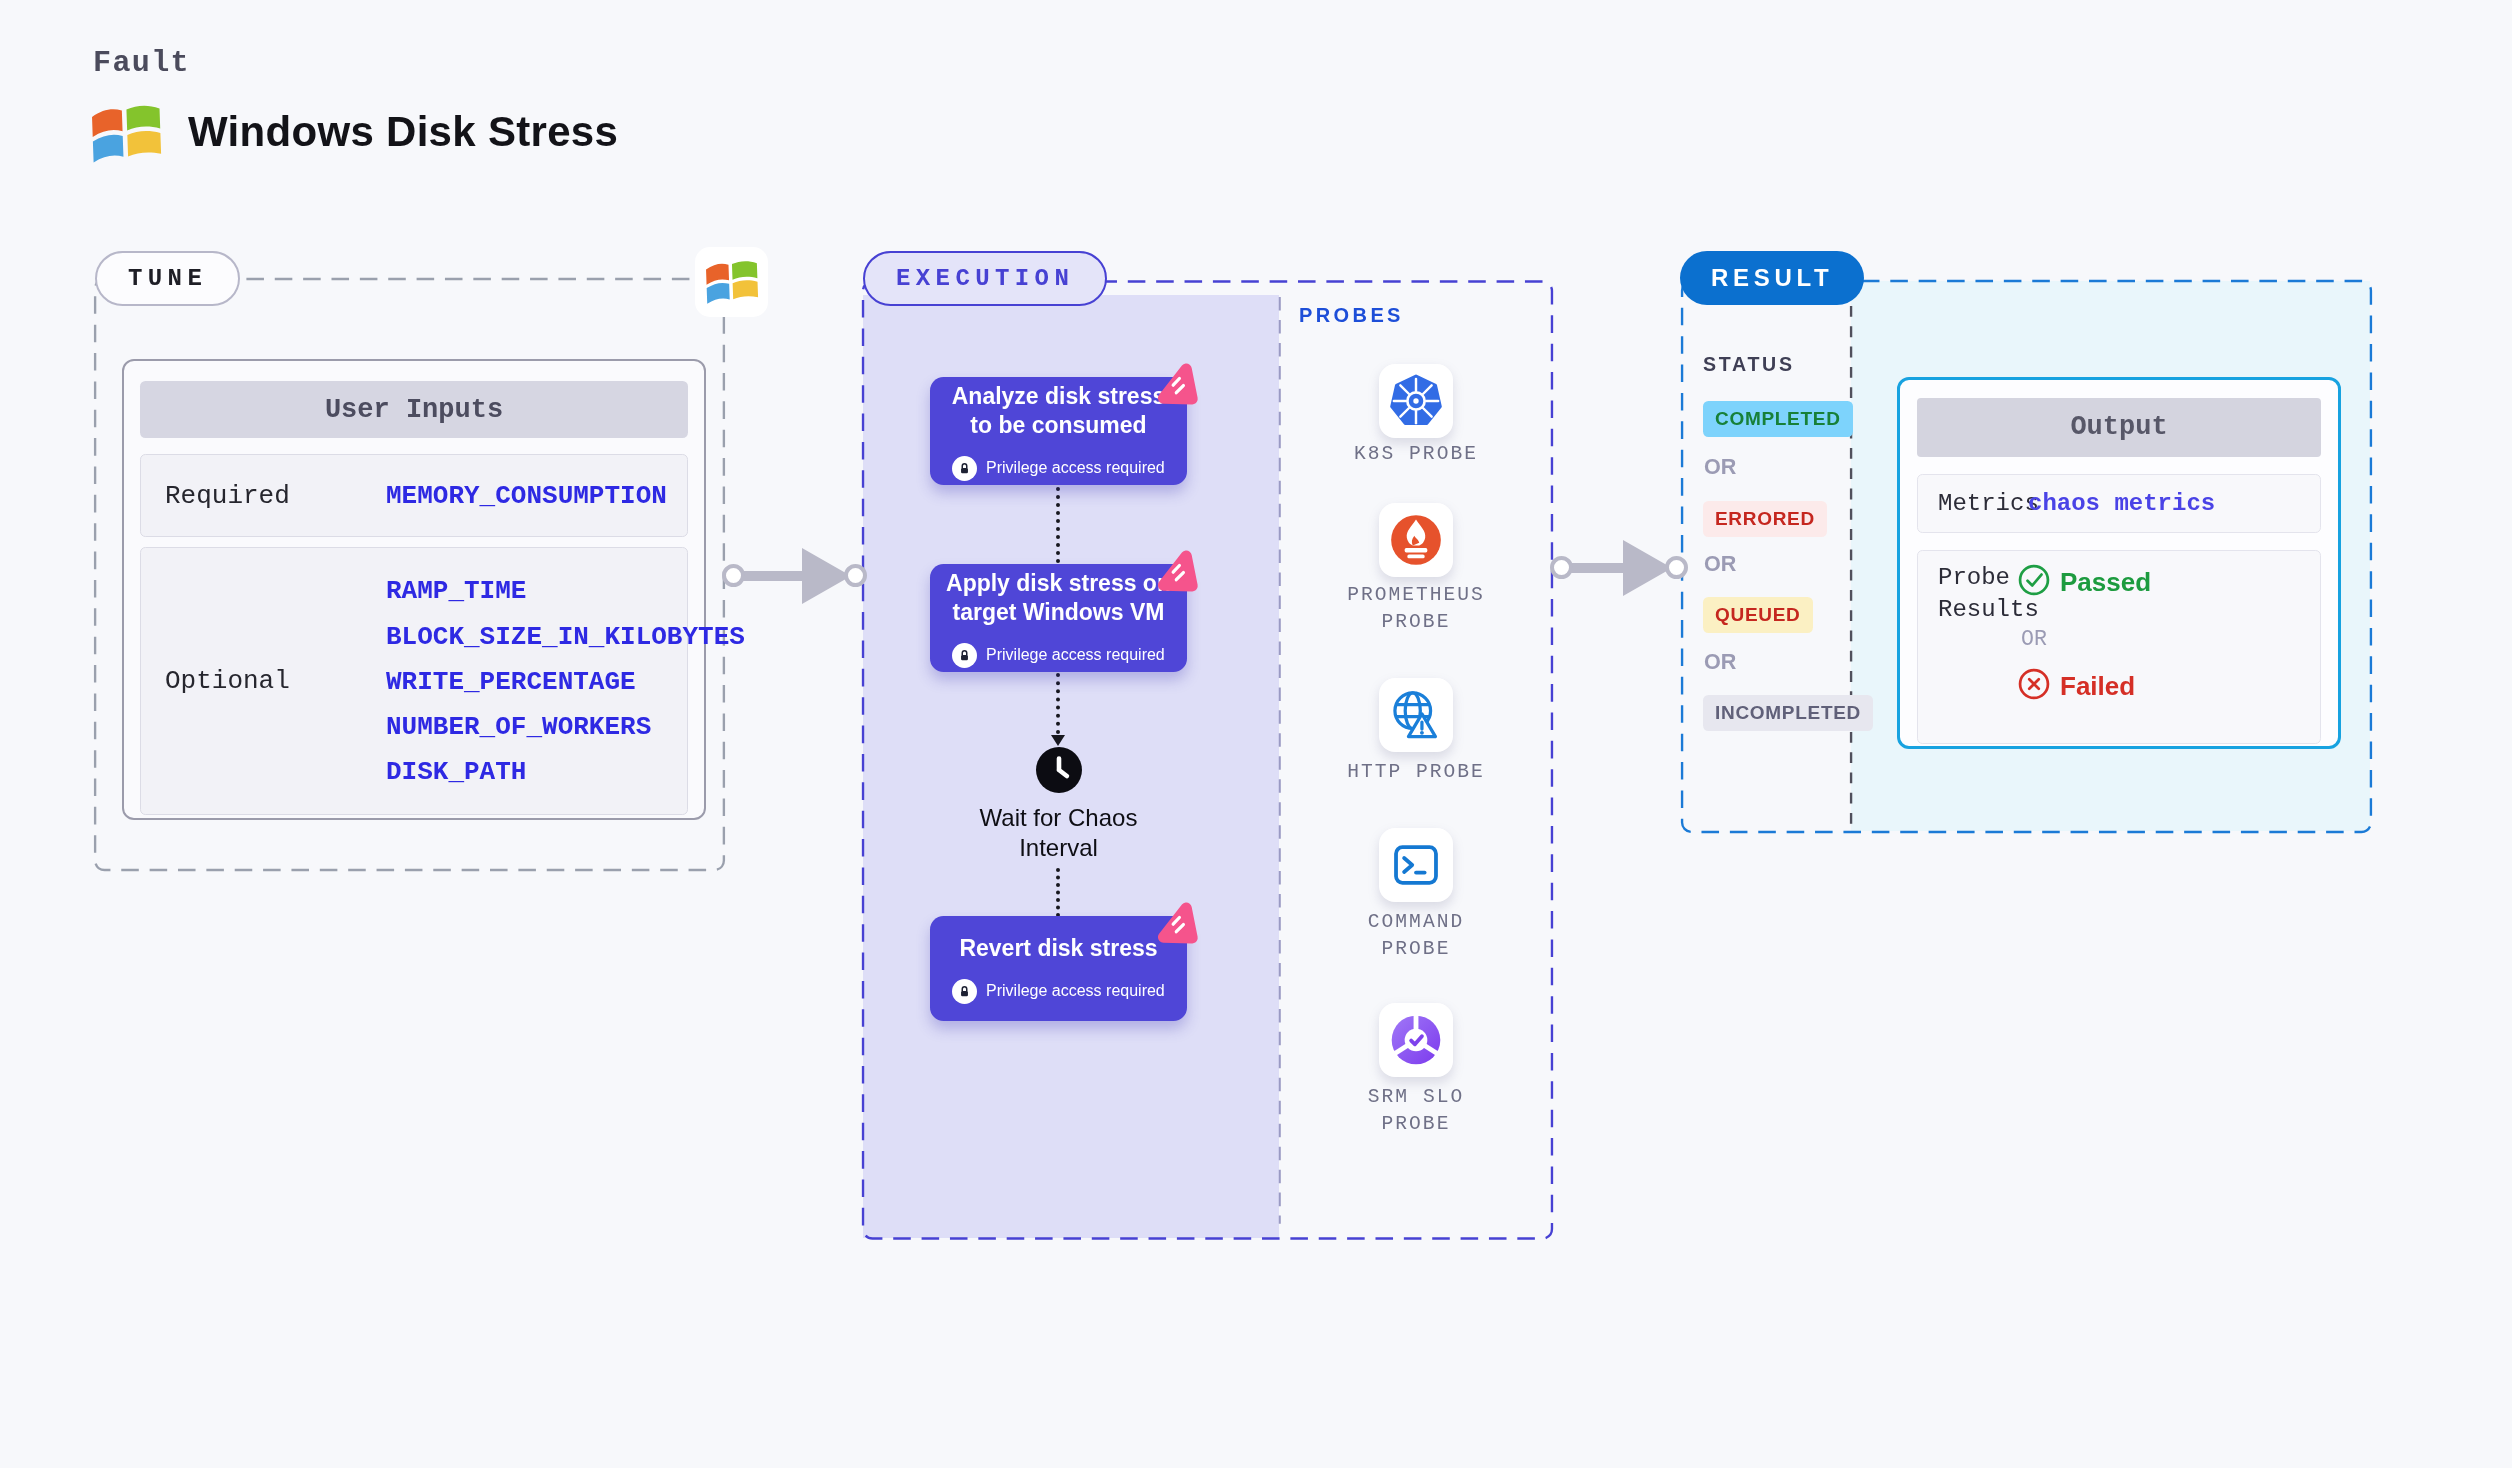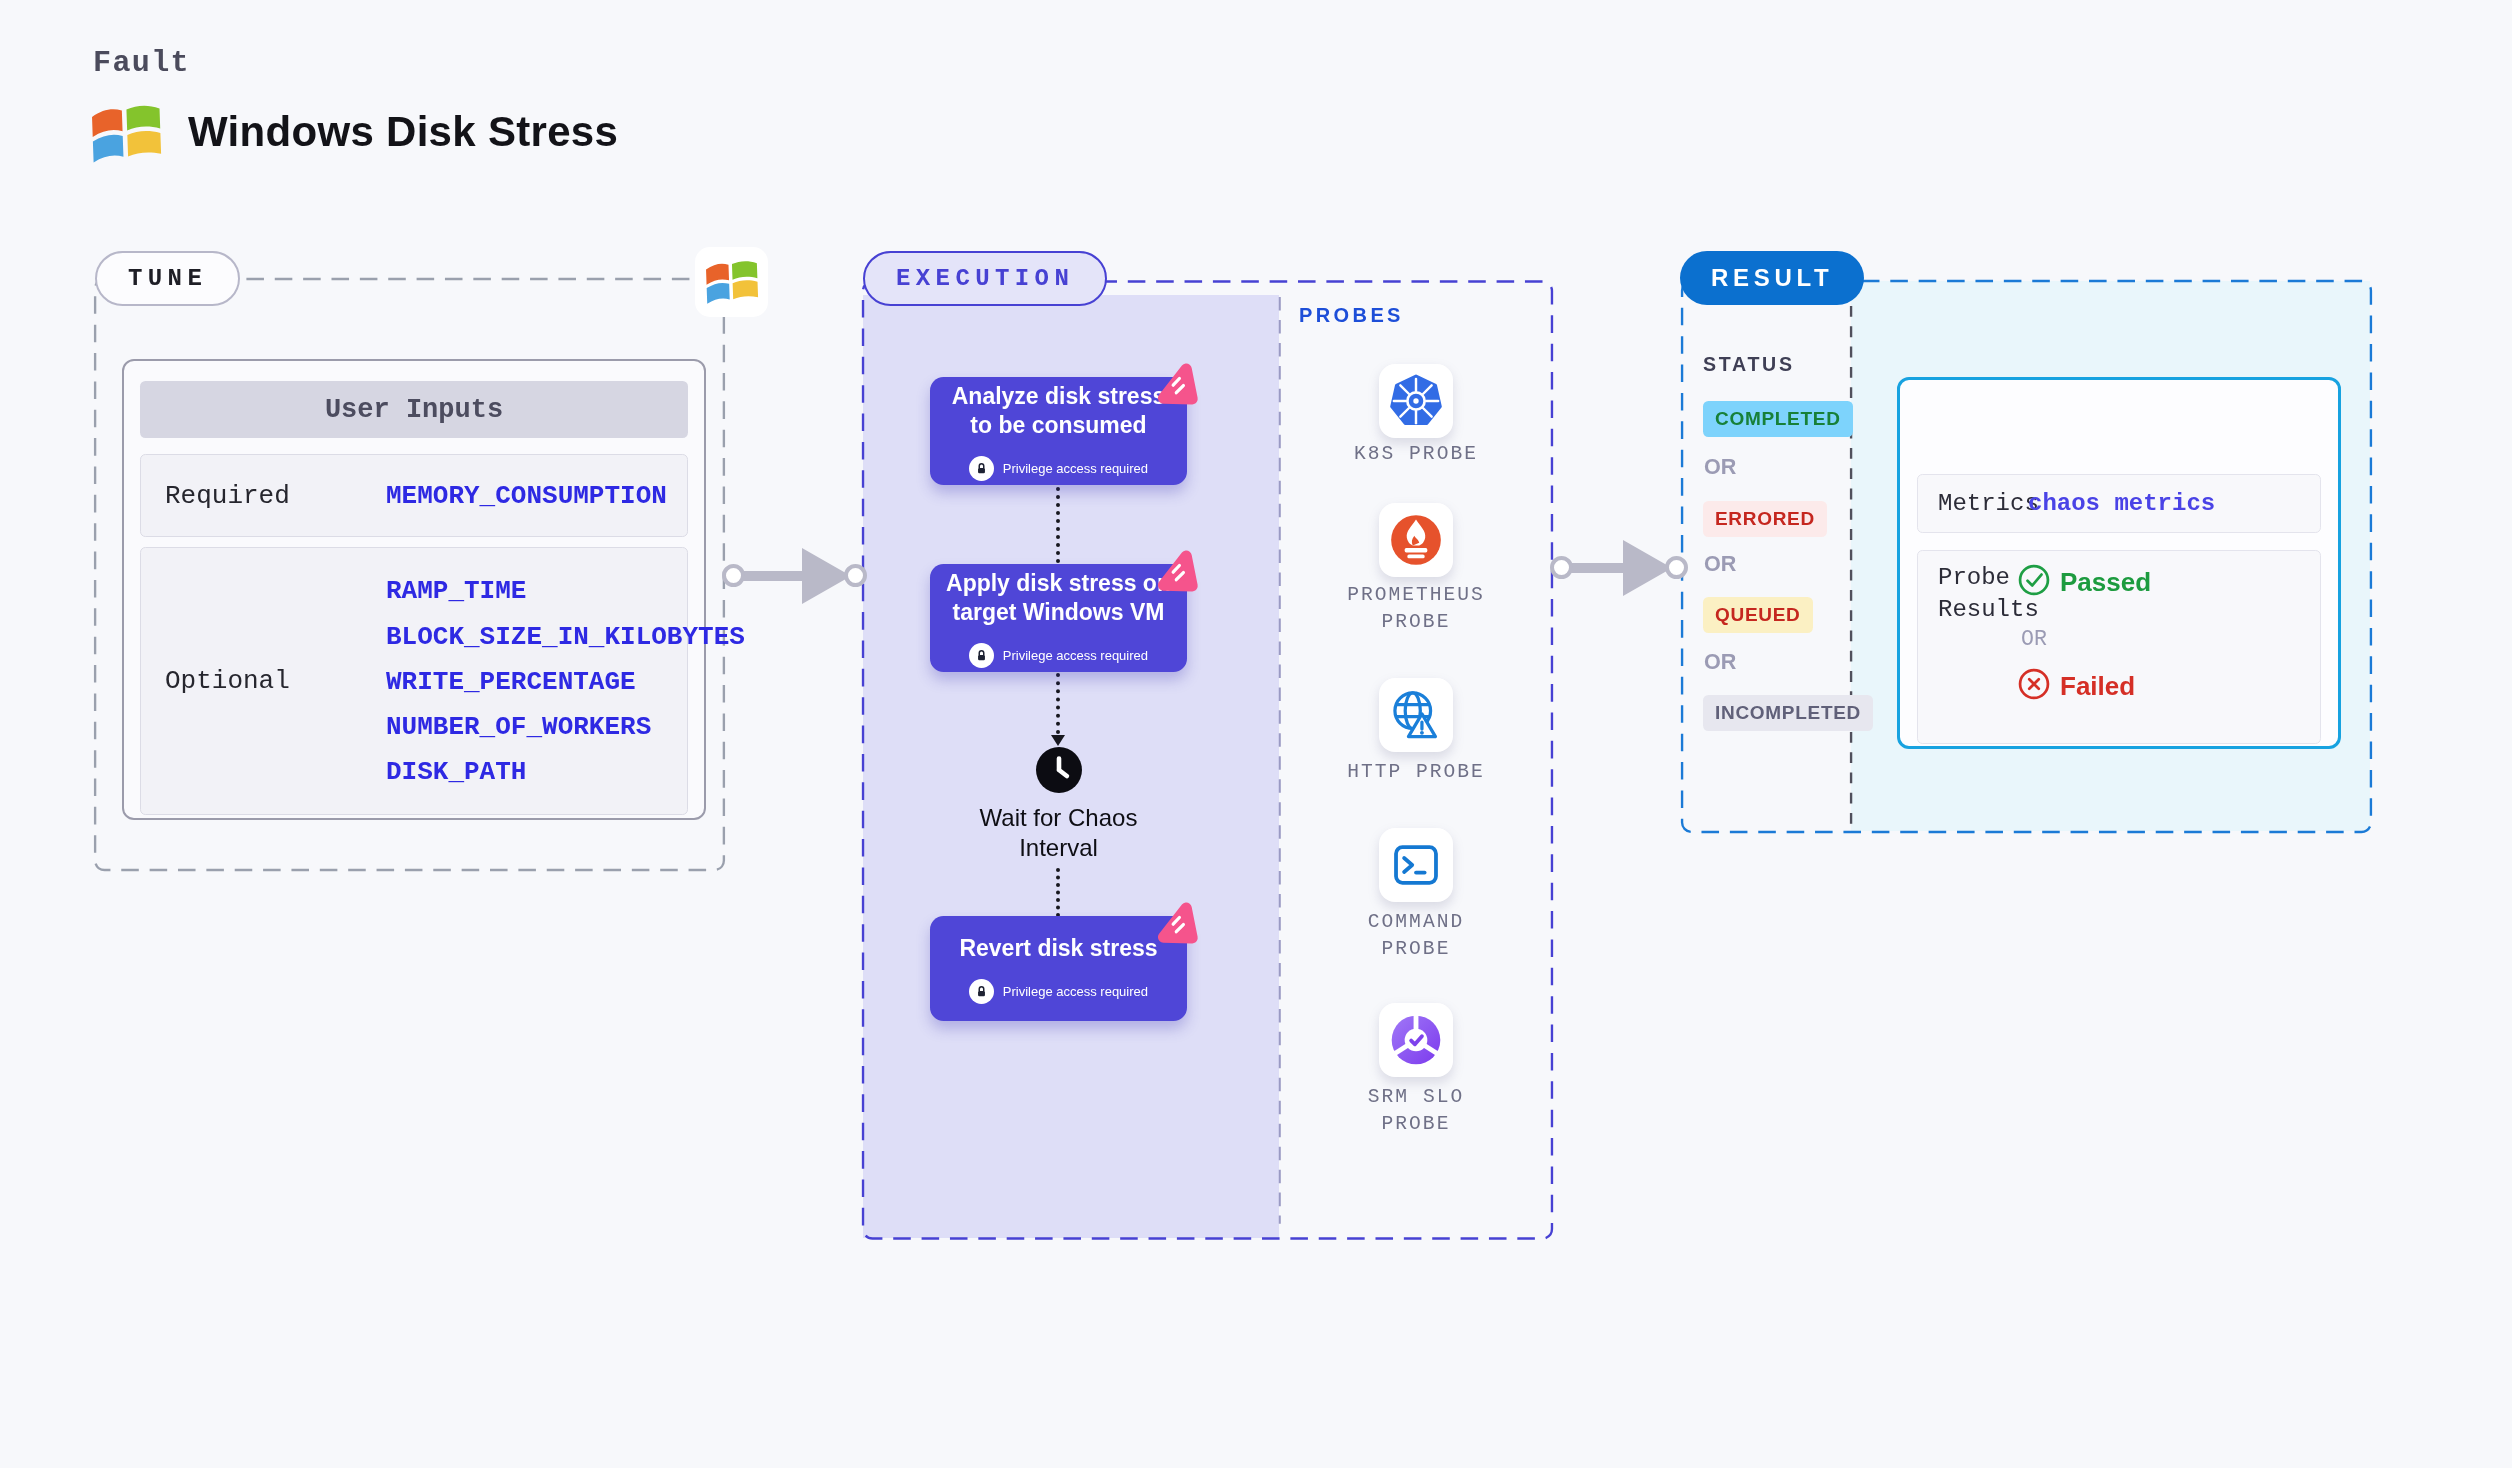--- a/index.html
+++ b/index.html
@@ -36,21 +36,21 @@
           background:#fff;z-index:5;}
   .a-shaft{position:absolute;height:10px;background:#b9b9c8;border-radius:5.4px;}
   .a-head{position:absolute;width:0;height:0;border-top:28px solid transparent;
           border-bottom:28px solid transparent;border-left:49px solid #b9b9c8;}
 
   
   .exec-panel{background:#dedef7;}
   .step{background:#4f46d7;border-radius:13.5px;color:#fff;display:flex;flex-direction:column;
         align-items:center;justify-content:center;box-shadow:0 8px 13.5px rgba(62,53,180,.28);z-index:3;}
   .step-title{font-size:23px;font-weight:700;line-height:29px;text-align:center;}
-  .priv{display:flex;align-items:center;gap:8.8px;margin-top:16px;font-size:13px;font-weight:500;}
+  .priv{display:flex;align-items:center;gap:8.8px;margin-top:16px;font-size:16px;font-weight:500;}
   .lock-chip{width:25px;height:25px;border-radius:50%;background:#fff;display:flex;
              align-items:center;justify-content:center;}
   .chaos-badge{position:absolute;right:-10.8px;top:-15px;width:46px;height:46px;transform:rotate(-6deg);z-index:4;}
   .dotline{position:absolute;width:0;border-left:4.7px dotted #17171f;}
   .dot-arrow{position:absolute;width:0;height:0;border-left:7.4px solid transparent;
              border-right:7.4px solid transparent;border-top:11.5px solid #17171f;}
   .clock{width:46px;height:46px;border-radius:50%;background:#0c0c12;display:flex;
          align-items:center;justify-content:center;}
   .wait-label{font-size:24px;font-weight:400;color:#0e0e14;text-align:center;line-height:30px;}
 
@@ -321,20 +321,21 @@
   <div class="abs status-title" style="left:1703px;top:353px;">STATUS</div>
   <div class="abs badge" style="left: 1703px; top: 401px; color: rgb(23, 128, 56); background-color: #7dd3fc;">COMPLETED</div>
   <div class="abs or" style="left:1704px;top:454px;">OR</div>
   <div class="abs badge" style="left: 1703px; top: 501px; color: rgb(197, 39, 31); background-color: rgb(252, 234, 234);">ERRORED</div>
   <div class="abs or" style="left:1704px;top:551px;">OR</div>
   <div class="abs badge" style="left: 1703px; top: 597px; color: rgb(197, 39, 31); background-color: rgb(251, 240, 195);">QUEUED</div>
   <div class="abs or" style="left:1704px;top:649px;">OR</div>
   <div class="abs badge" style="left: 1703px; top: 695px; color: rgb(96, 96, 121); background-color: rgb(231, 231, 239);">INCOMPLETED</div>
 
   <div class="abs out-card" style="left:1897px;top:377px;width:438px;height:366px;">
+    <div class="abs out-head mono" style="left:17px;right:17px;top:17.6px;height:59px;">Output</div>
 
     <div class="abs out-row" style="left:17px;right:17px;top:94px;height:57px;">
       <div class="abs out-label mono" style="left:20px;top:0;height:57px;display:flex;align-items:center;">Metrics</div>
       <div class="abs out-value mono" style="left:110px;top:0;height:57px;display:flex;align-items:center;">chaos metrics</div>
     </div>
 
     <div class="abs out-row" style="left:17px;right:17px;top:170px;height:192px;padding-left:16px;">
       <div class="abs out-label mono" style="left:20px;top:10.8px;width:115px;">Probe Results</div>
 
       <div class="abs" style="left:99px;top:12px;width:34px;height:34px;">

